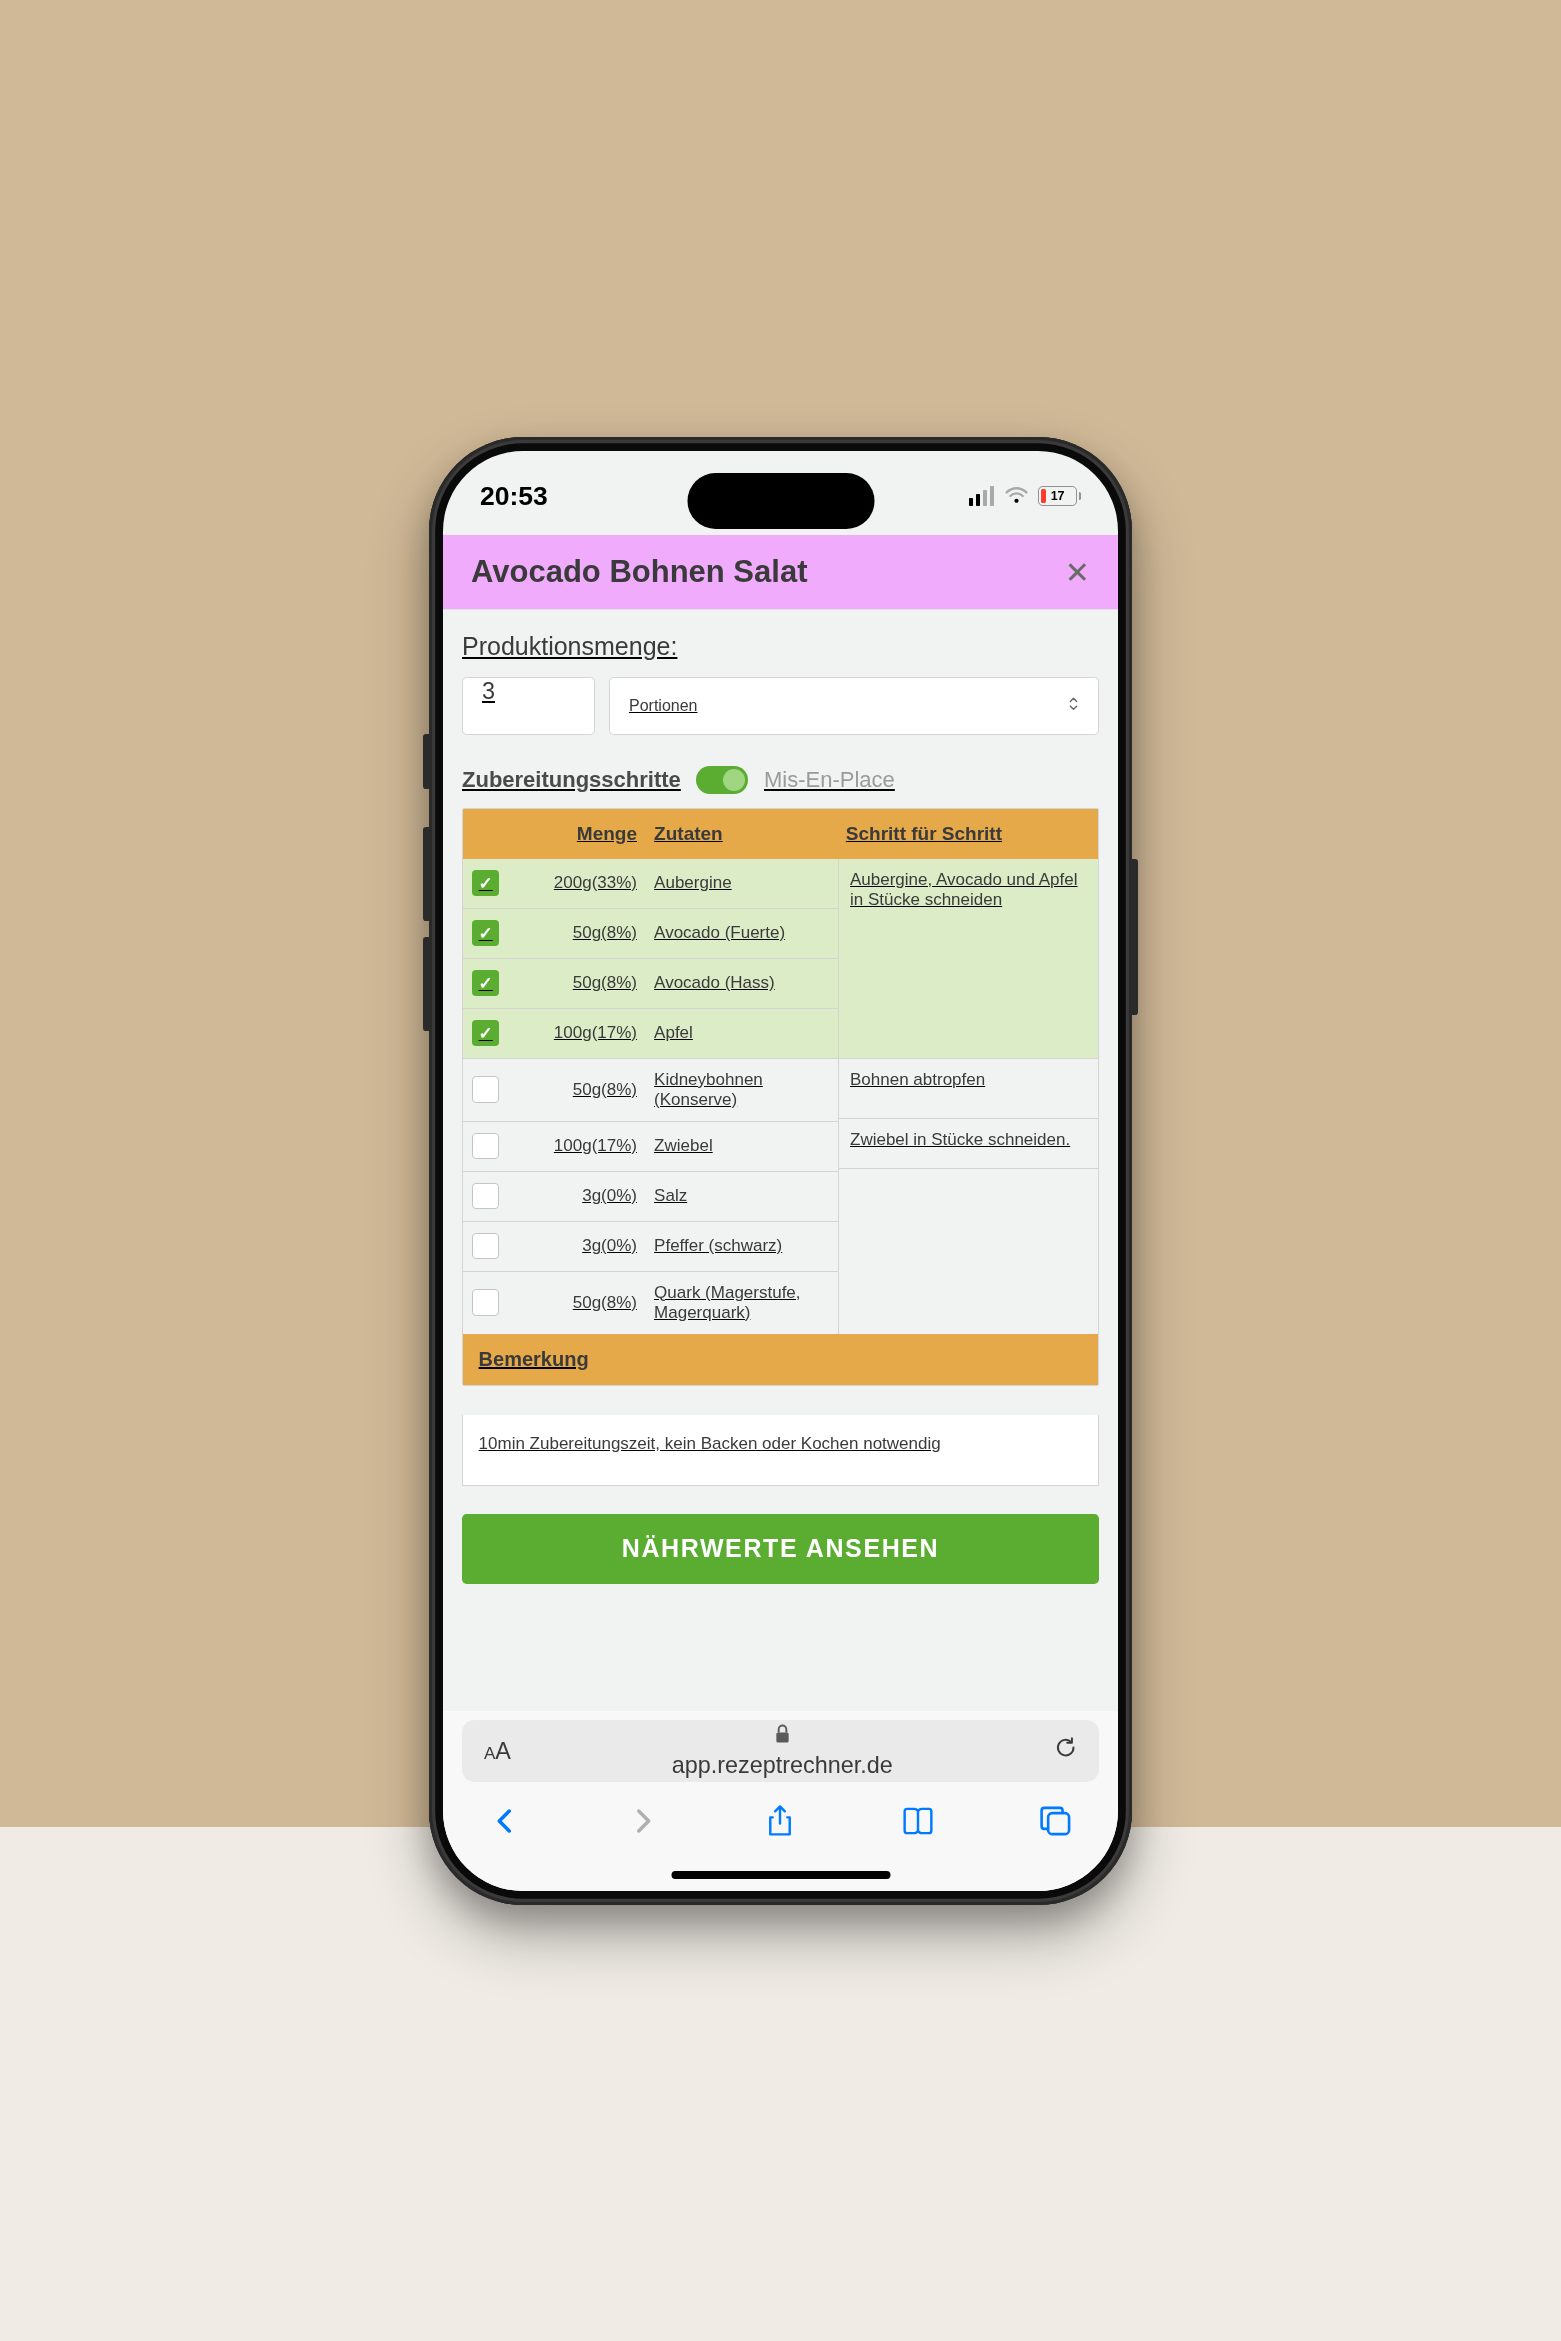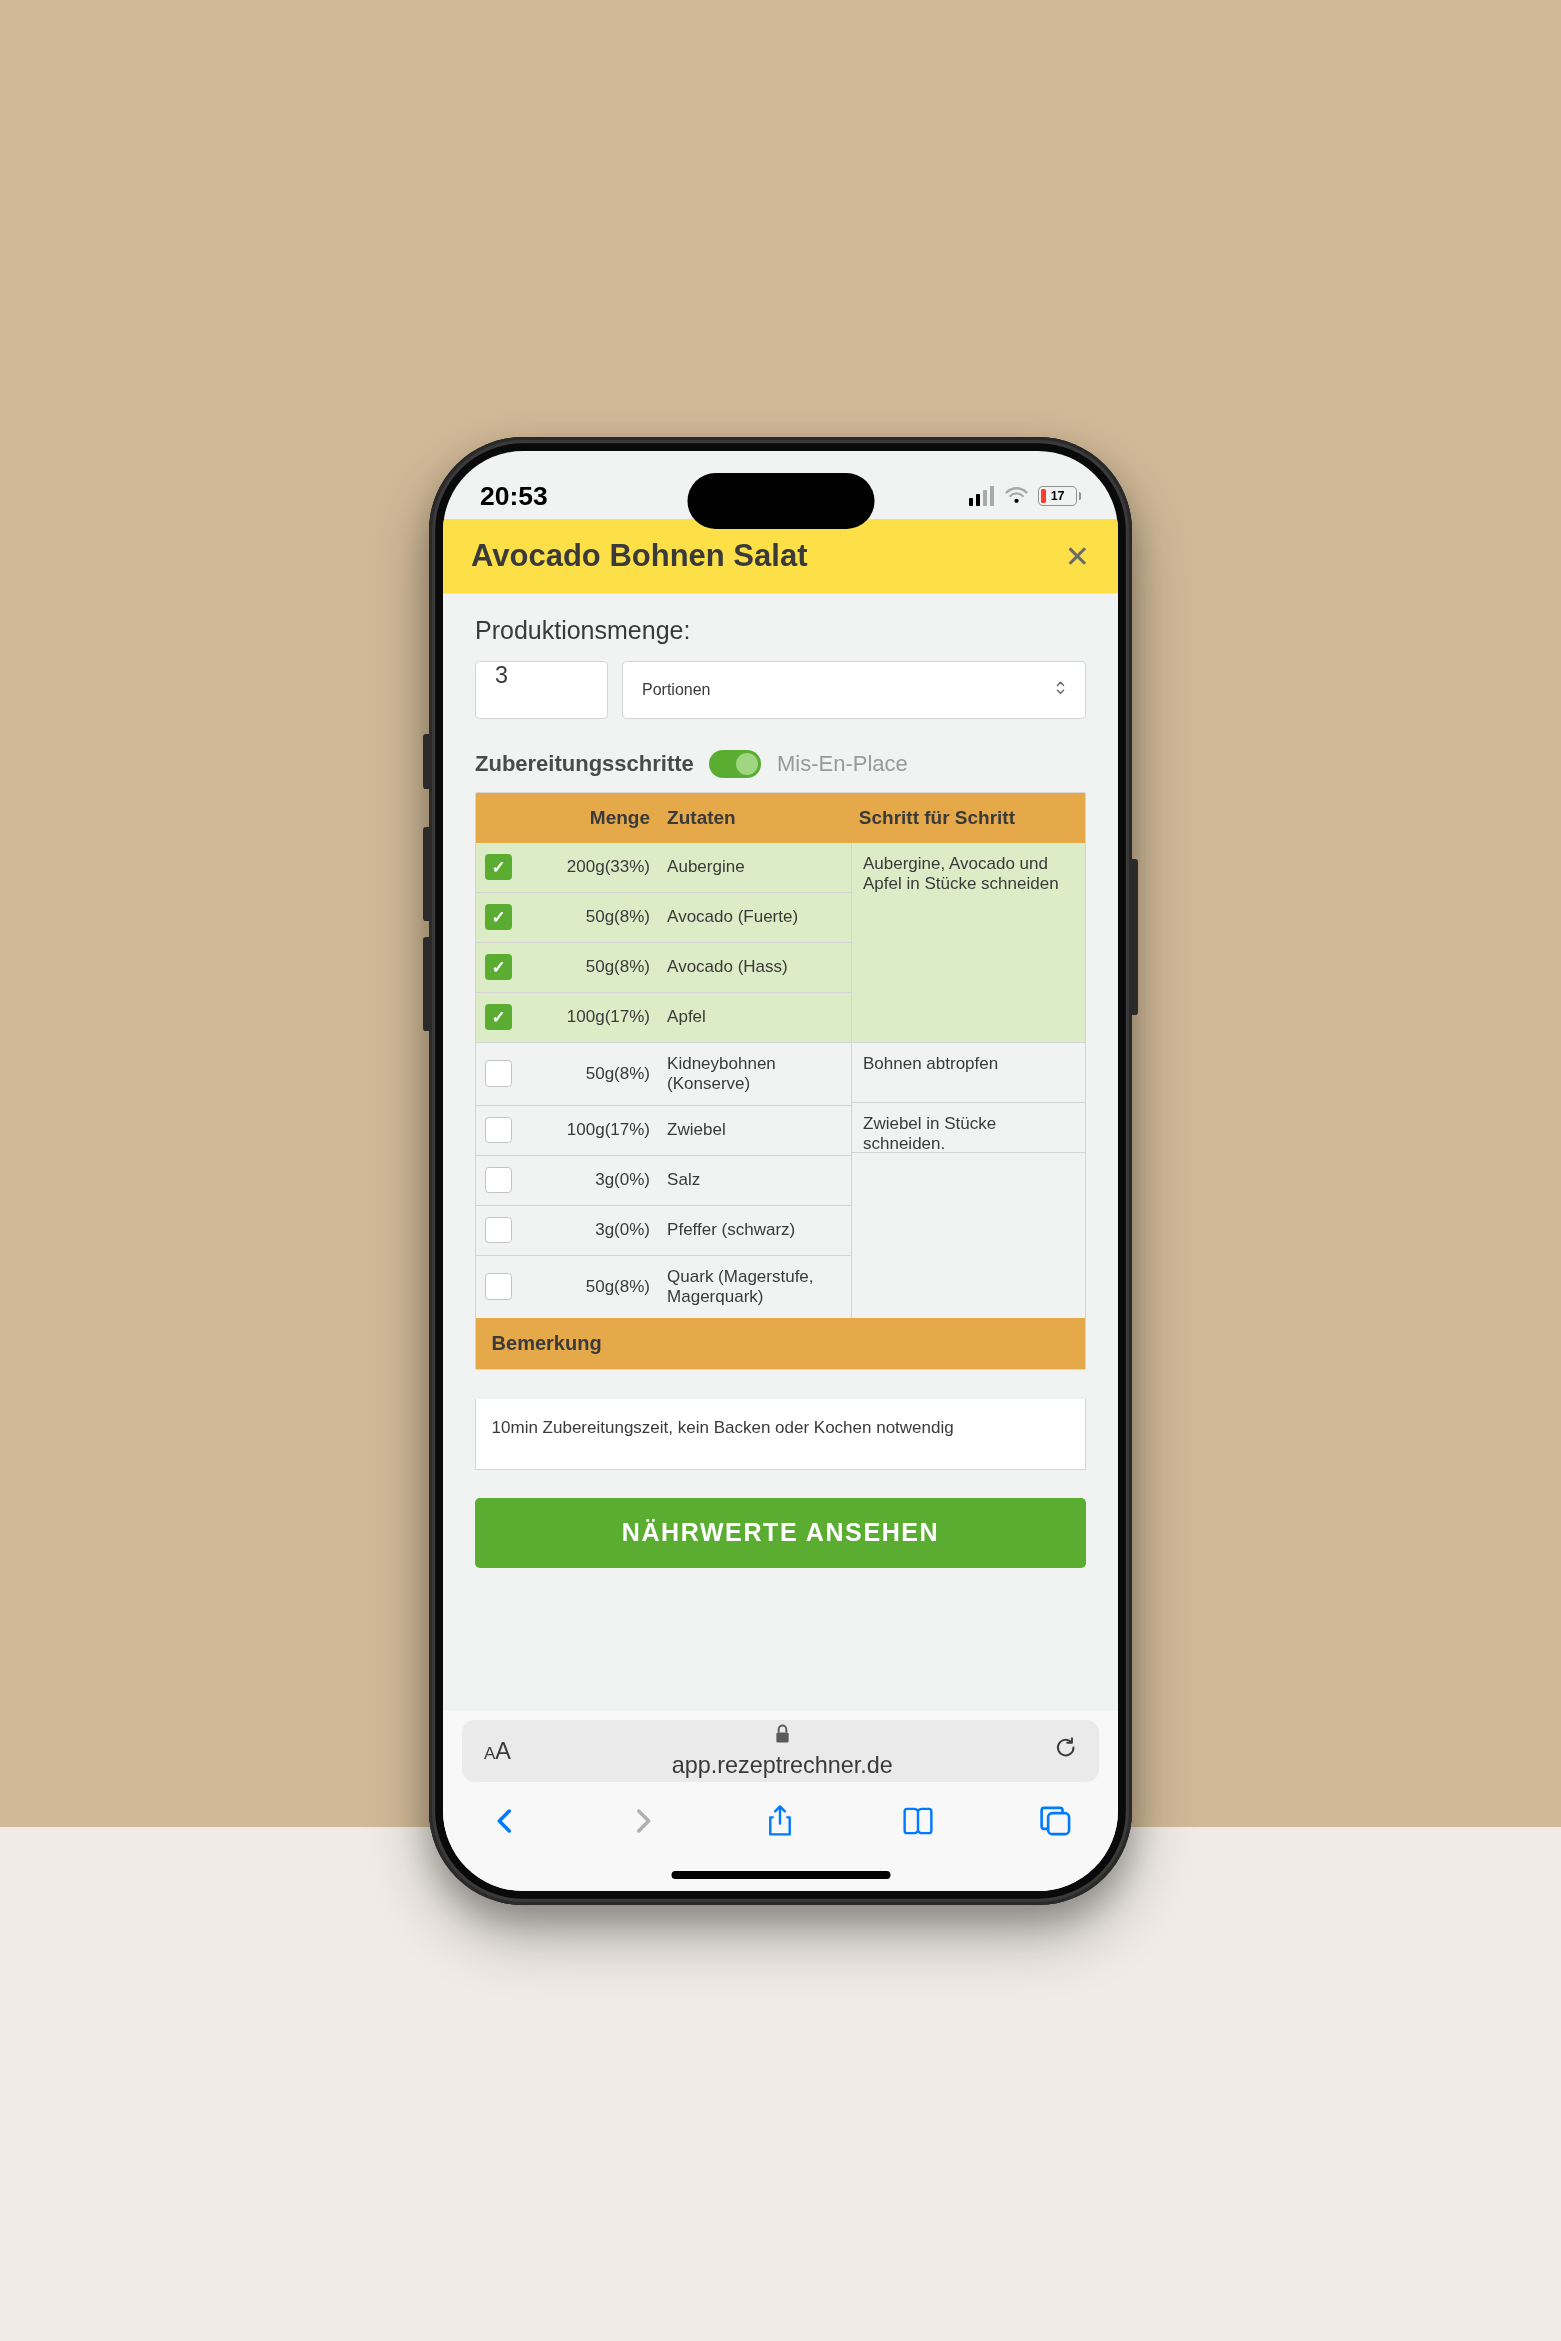--- a/index.html
+++ b/index.html
@@ -160,39 +160,41 @@
     .app-content {
       height: calc(100% - 86px - 180px);
       overflow: hidden;
     }
     
     .header-bar {
       display: flex;
       justify-content: space-between;
       align-items: center;
       padding: 19px 28px;
-      background: #fde047;
+      background: #f0abfc;
       border-bottom: 0.8px solid #e4e4e4;
+      margin-top: 16px;
     }
     
     .header-title {
       font-size: 31px;
       font-weight: 600;
       color: #3a3a3a;
     }
     
     .close-btn {
       font-size: 30px;
       color: #6a6a6a;
       cursor: pointer;
       font-weight: 300;
     }
     
     .content-body {
-      padding: 22px 32px;
+      padding: 22px 19px;
+      text-decoration: underline;
     }
     
     .prod-label {
       font-size: 25px;
       color: #3a3a3a;
       margin-bottom: 15.6px;
     }
     
     .prod-inputs {
       display: flex;

